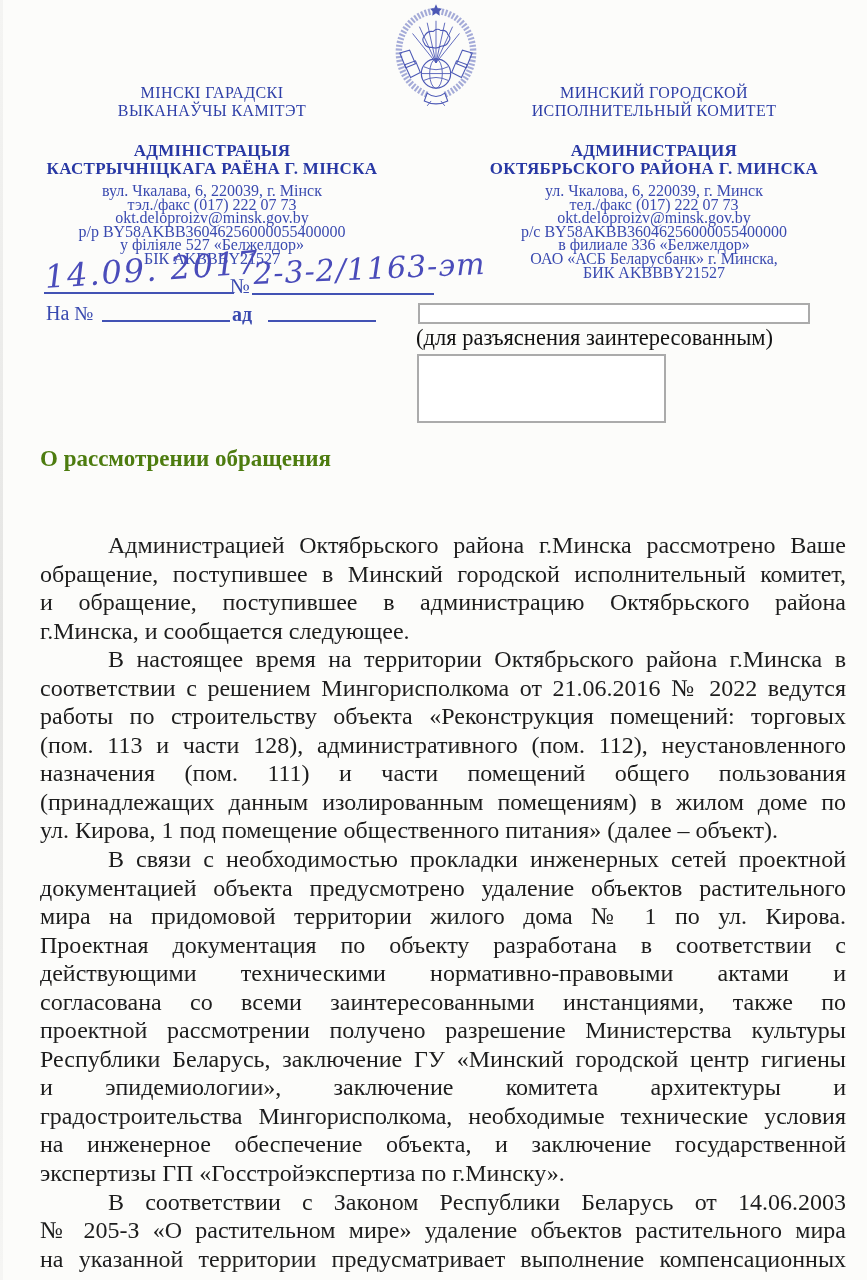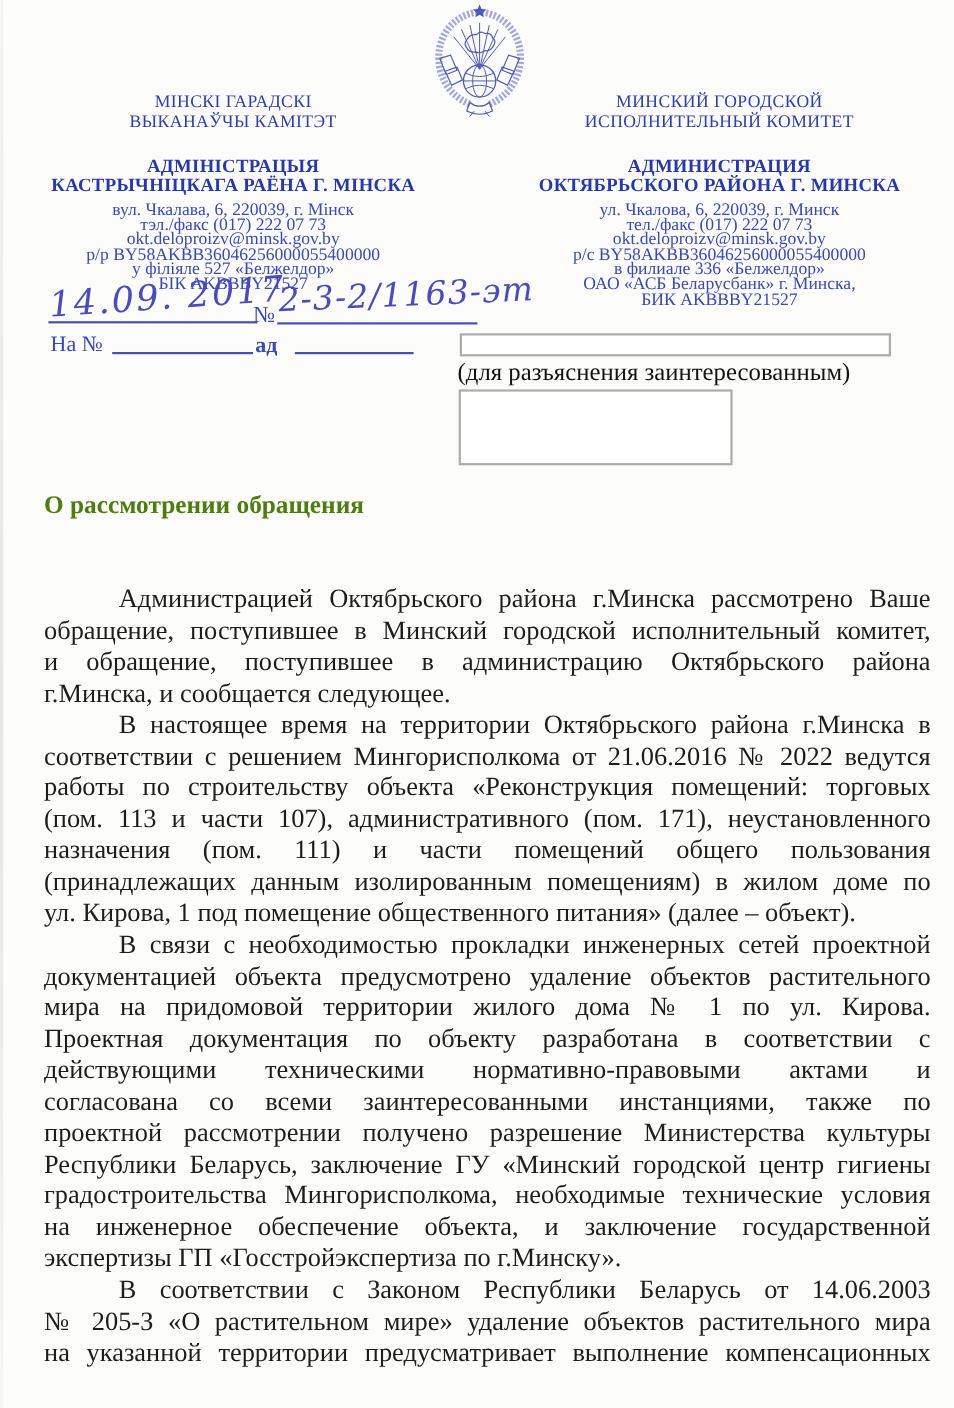--- a/index.html
+++ b/index.html
@@ -145,34 +145,35 @@
   <p>
     <span class="ln in">Администрацией Октябрьского района г.Минска рассмотрено Ваше</span>
     <span class="ln">обращение, поступившее в Минский городской исполнительный комитет,</span>
     <span class="ln">и обращение, поступившее в администрацию Октябрьского района</span>
     <span class="ln last">г.Минска, и сообщается следующее.</span>
   </p>
   <p>
     <span class="ln in">В настоящее время на территории Октябрьского района г.Минска в</span>
     <span class="ln">соответствии с решением Мингорисполкома от 21.06.2016 № 2022 ведутся</span>
     <span class="ln">работы по строительству объекта «Реконструкция помещений: торговых</span>
-    <span class="ln">(пом. 113 и части 107), административного (пом. 171), неустановленного</span>
+    <span class="ln">(пом. 113 и части 128), административного (пом. 112), неустановленного</span>
     <span class="ln">назначения (пом. 111) и части помещений общего пользования</span>
     <span class="ln">(принадлежащих данным изолированным помещениям) в жилом доме по</span>
     <span class="ln last">ул. Кирова, 1 под помещение общественного питания» (далее – объект).</span>
   </p>
   <p>
     <span class="ln in">В связи с необходимостью прокладки инженерных сетей проектной</span>
     <span class="ln">документацией объекта предусмотрено удаление объектов растительного</span>
     <span class="ln">мира на придомовой территории жилого дома № 1 по ул. Кирова.</span>
     <span class="ln">Проектная документация по объекту разработана в соответствии с</span>
     <span class="ln">действующими техническими нормативно-правовыми актами и</span>
     <span class="ln">согласована со всеми заинтересованными инстанциями, также по</span>
     <span class="ln">проектной рассмотрении получено разрешение Министерства культуры</span>
     <span class="ln">Республики Беларусь, заключение ГУ «Минский городской центр гигиены</span>
+    <span class="ln">и эпидемиологии», заключение комитета архитектуры и</span>
     <span class="ln">градостроительства Мингорисполкома, необходимые технические условия</span>
     <span class="ln">на инженерное обеспечение объекта, и заключение государственной</span>
     <span class="ln last">экспертизы ГП «Госстройэкспертиза по г.Минску».</span>
   </p>
   <p>
     <span class="ln in">В соответствии с Законом Республики Беларусь от 14.06.2003</span>
     <span class="ln">№ 205-З «О растительном мире» удаление объектов растительного мира</span>
     <span class="ln">на указанной территории предусматривает выполнение компенсационных</span>
   </p>
 </div>

